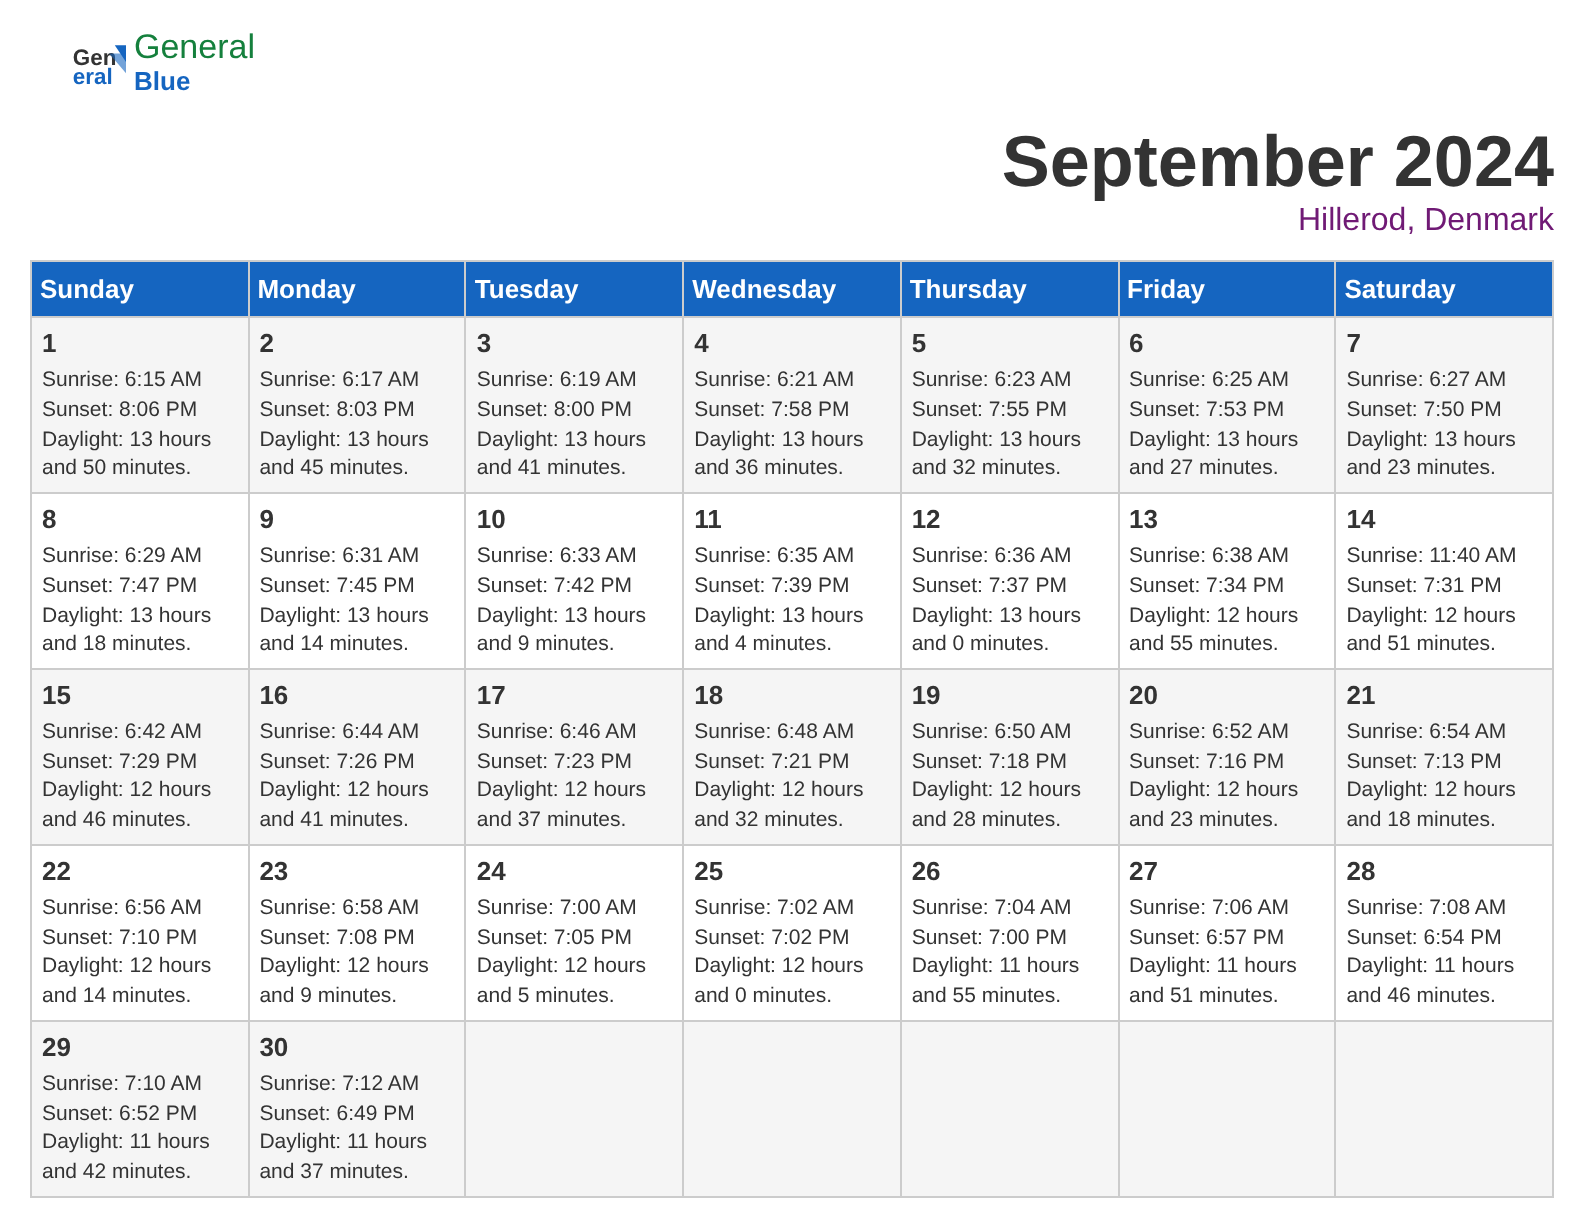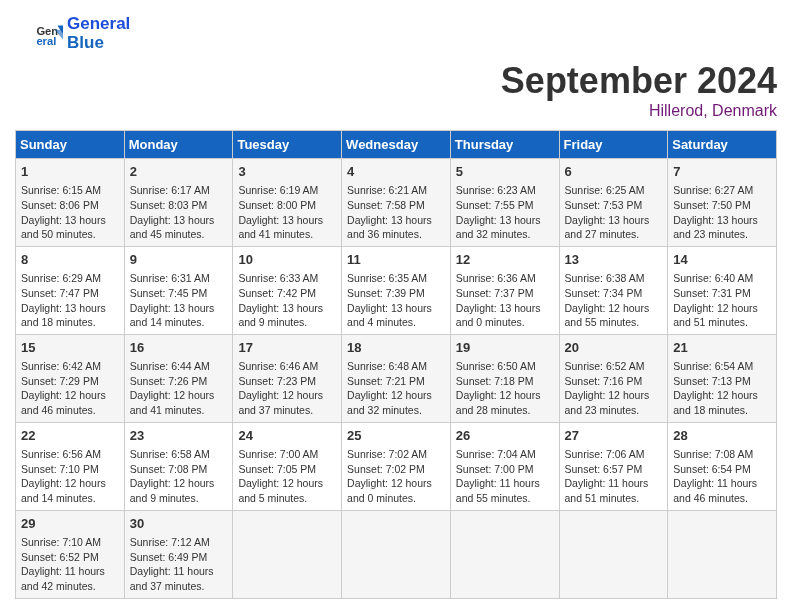--- a/index.html
+++ b/index.html
@@ -84,22 +84,22 @@
 
 <div class="header-area">
   <div class="logo">
     <svg class="logo-icon" viewBox="0 0 40 40">
       <text x="2" y="22" font-size="16" font-weight="bold" fill="#333">Gen</text>
       <text x="2" y="36" font-size="16" font-weight="bold" fill="#1565c0">eral</text>
       <polygon points="32,8 40,8 40,20" fill="#1565c0"></polygon>
       <polygon points="28,14 40,14 40,28" fill="#1565c0" opacity="0.6"></polygon>
     </svg>
     <div>
-      <div style="font-size:17px;font-weight:bold;color:#1d4ed8;line-height:1.1;">General</div>
-      <div style="font-size:17px;font-weight:bold;color:#1565c0;line-height:1.1;">Blue</div>
+      <div style="font-size:17px;font-weight:normal;color:#15803d;line-height:1.1;">General</div>
+      <div style="font-size:13px;font-weight:bold;color:#1565c0;line-height:1.1;">Blue</div>
     </div>
   </div>
   <div class="title-area">
     <div class="month-title">September 2024</div>
     <div class="location-title">Hillerod, Denmark</div>
   </div>
 </div>
 
 <table>
   <thead>
@@ -203,21 +203,21 @@
         </td>
         <td>
           <span class="day-num">13</span>
           <div>Sunrise: 6:38 AM</div>
           <div>Sunset: 7:34 PM</div>
           <div>Daylight: 12 hours</div>
           <div>and 55 minutes.</div>
         </td>
         <td>
           <span class="day-num">14</span>
-          <div>Sunrise: 6:40 AM</div>
+          <div>Sunrise: 11:40 AM</div>
           <div>Sunset: 7:31 PM</div>
           <div>Daylight: 12 hours</div>
           <div>and 51 minutes.</div>
         </td>
       </tr>
       <tr>
         <td>
           <span class="day-num">15</span>
           <div>Sunrise: 6:42 AM</div>
           <div>Sunset: 7:29 PM</div>

